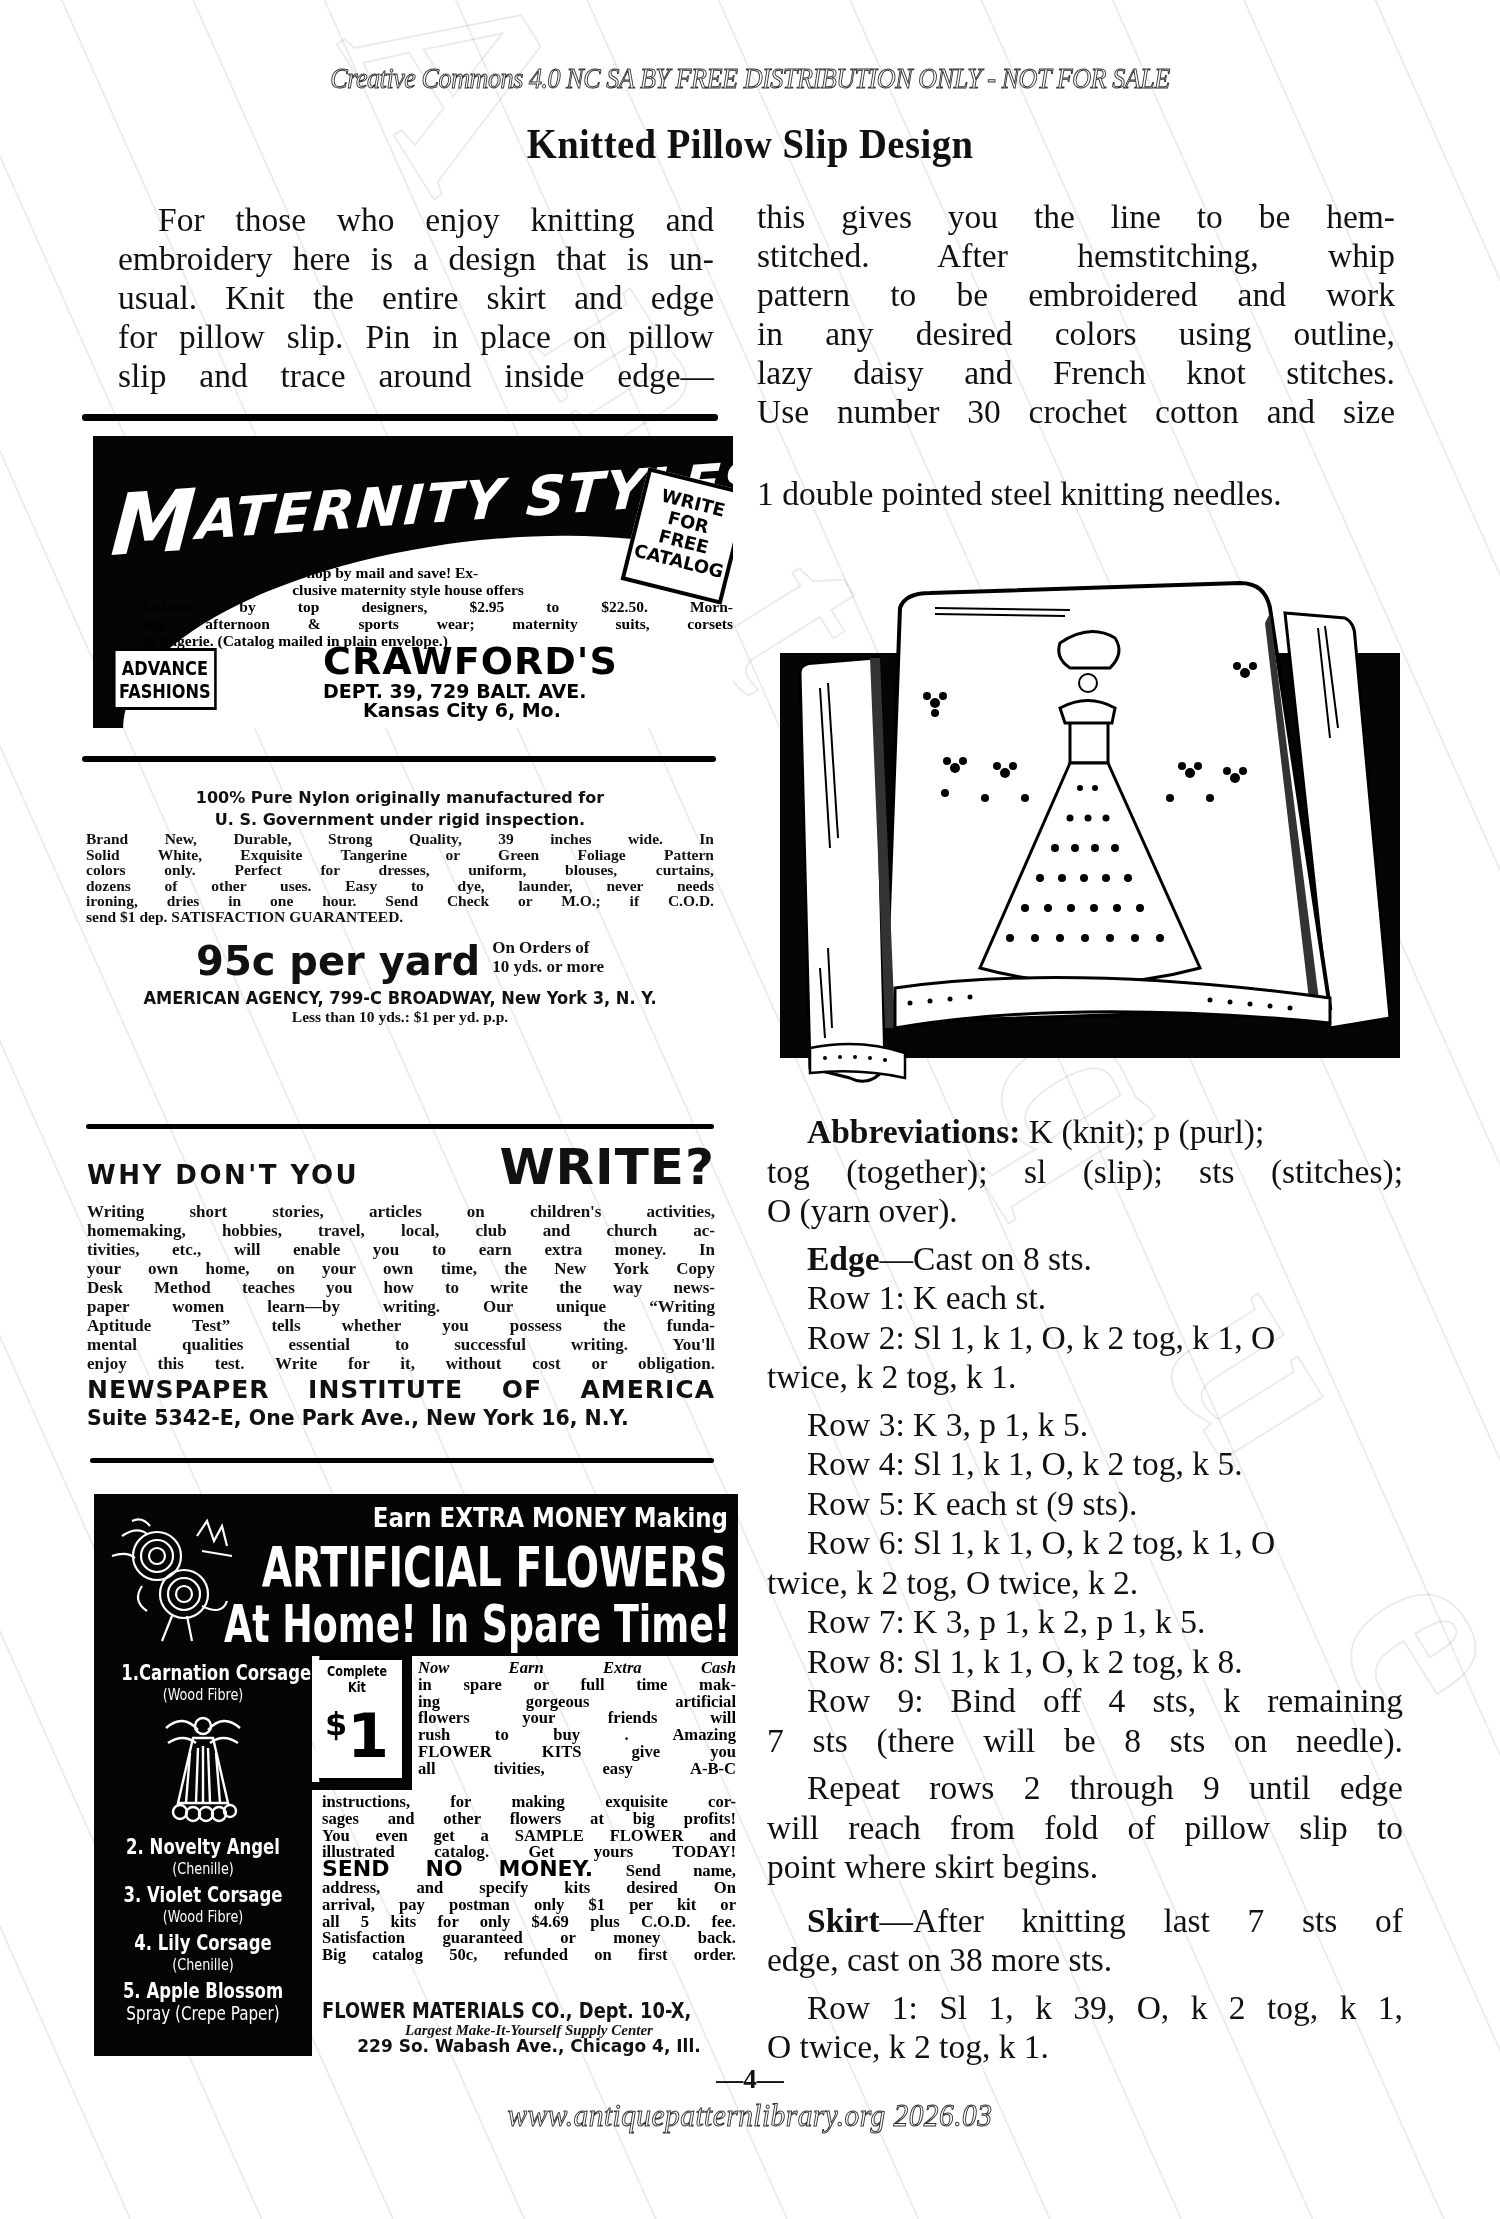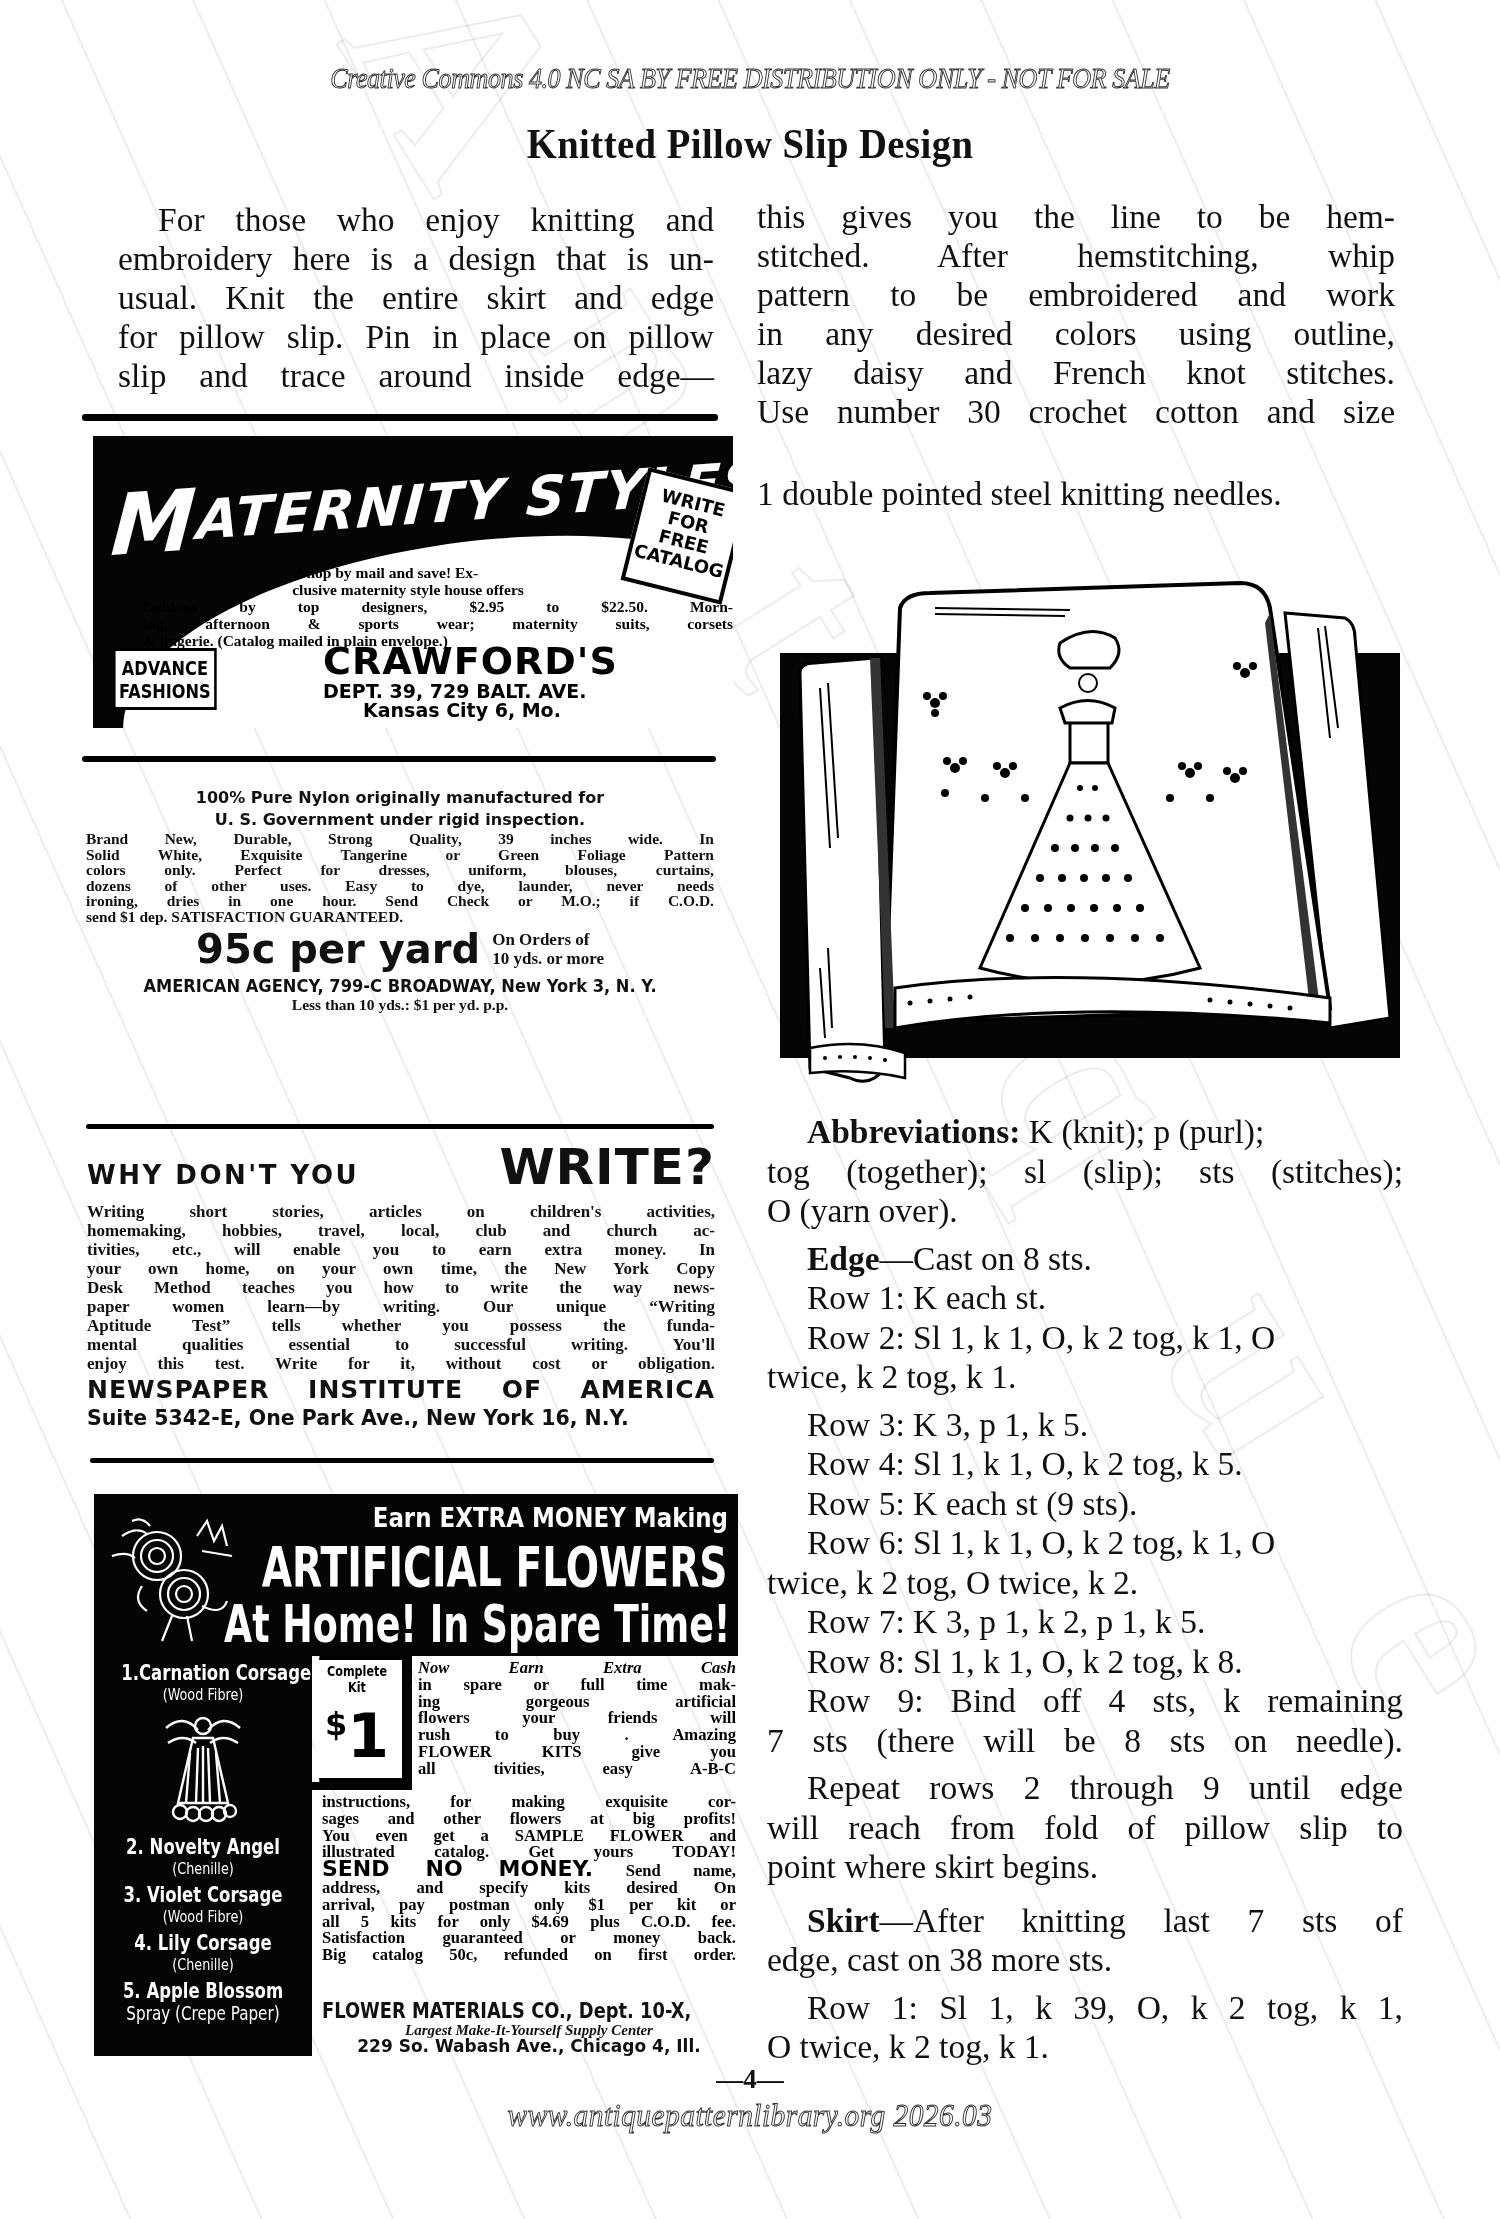--- a/index.html
+++ b/index.html
@@ -105,21 +105,21 @@
   }
   .ad-nylon .sub {
     font-family: "DejaVu Sans", sans-serif; font-weight: bold; font-size: 16px;
     line-height: 22px; text-align: center; margin-top: 6px;
   }
   .ad-nylon .fine {
     font-family: "Liberation Serif", serif; font-weight: bold; font-size: 15.5px;
     line-height: 15.5px; text-align: justify; text-align-last: justify;
   }
   .ad-nylon .fine .last { text-align-last: left; }
-  .ad-nylon .price-row { display: flex; align-items: center; justify-content: center; margin-top: 2px; }
+  .ad-nylon .price-row { display: flex; align-items: flex-start; justify-content: center; margin-top: 14px; }
   .ad-nylon .price { font-family: "DejaVu Sans", sans-serif; font-weight: bold; font-size: 40px; }
   .ad-nylon .orders { font-family: "Liberation Serif", serif; font-weight: bold; font-size: 17px; line-height: 19px; margin-left: 12px; }
   .ad-nylon .agency {
     font-family: "DejaVu Sans", sans-serif; font-weight: bold; font-size: 17.5px;
     text-align: center; margin-top: 4px; transform: scaleX(0.93);
   }
   .ad-nylon .less { font-family: "Liberation Serif", serif; font-weight: bold; font-size: 15.5px; text-align: center; }
 
   
   .ad-write { position: absolute; left: 87px; top: 1138px; width: 628px; }

